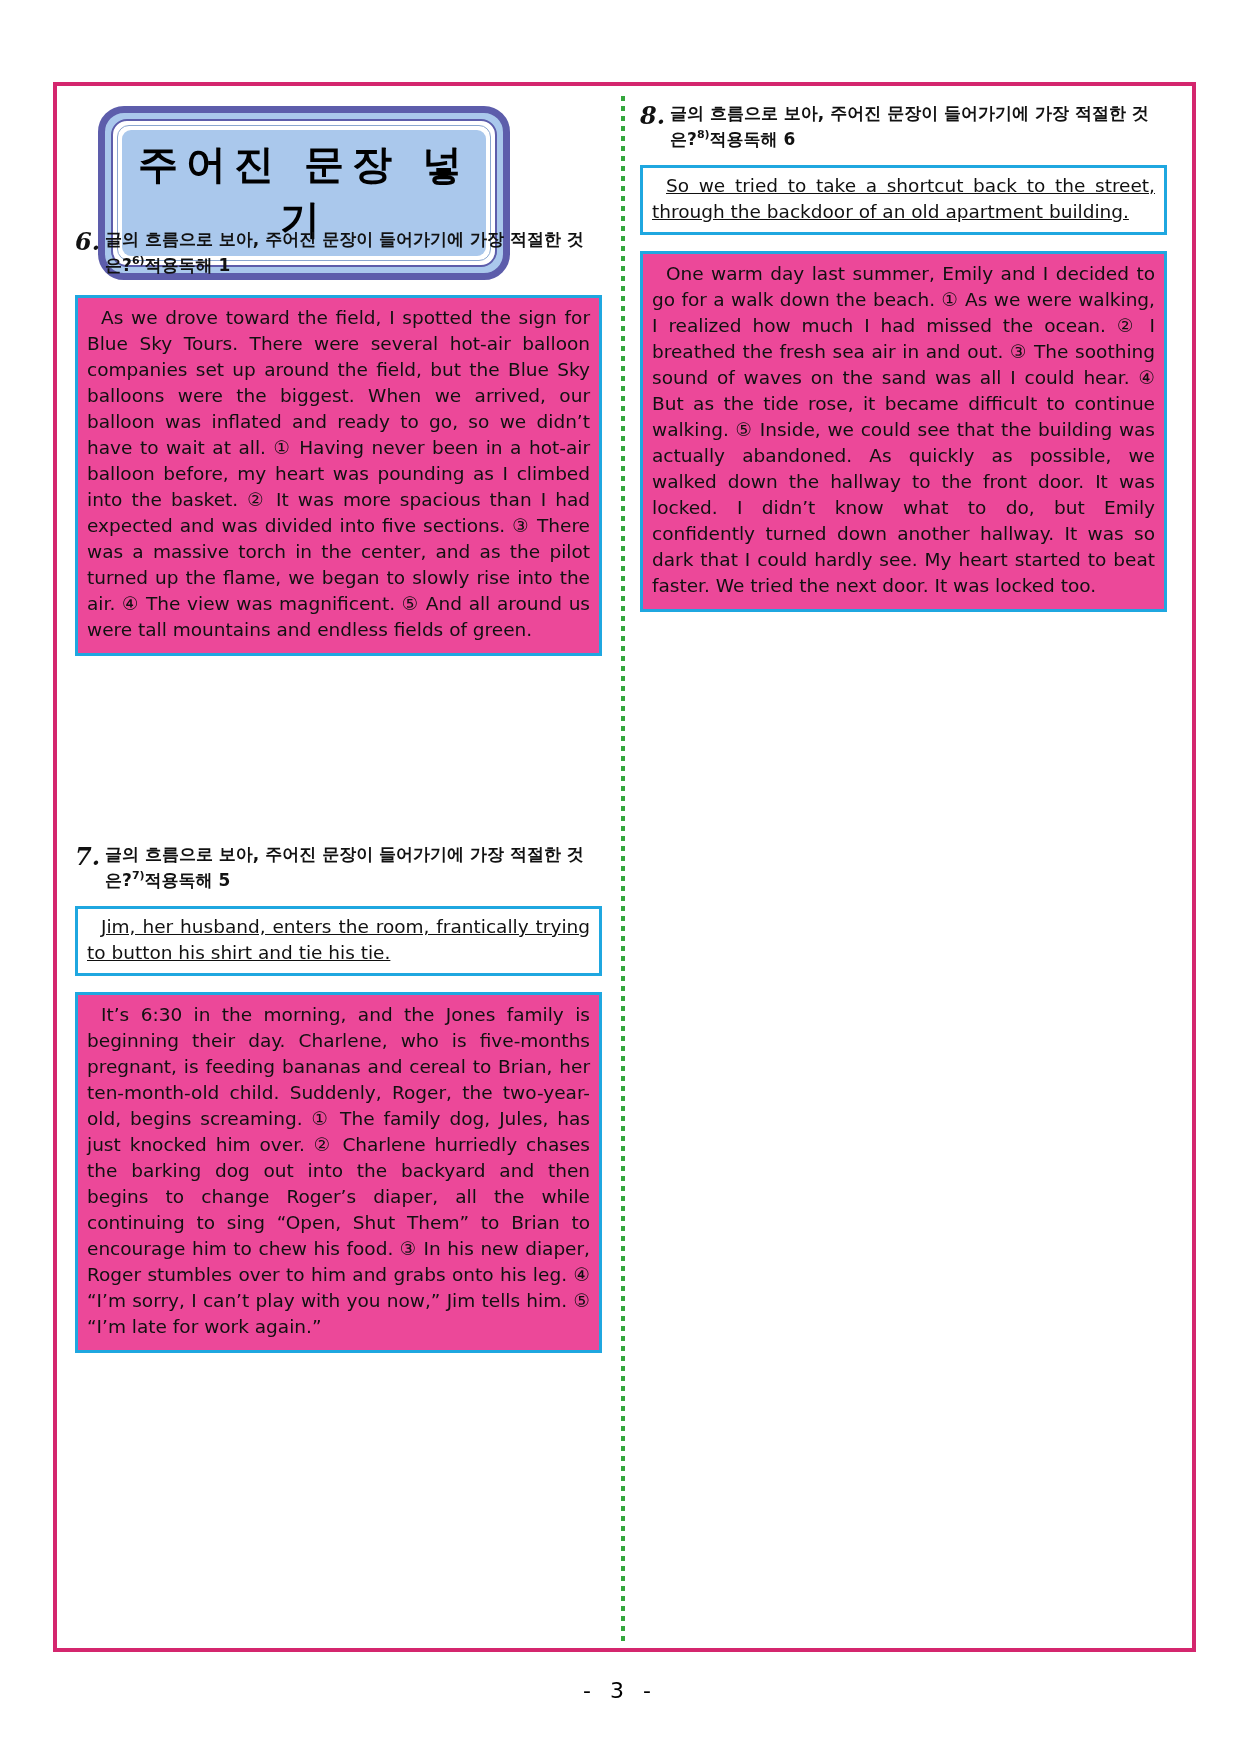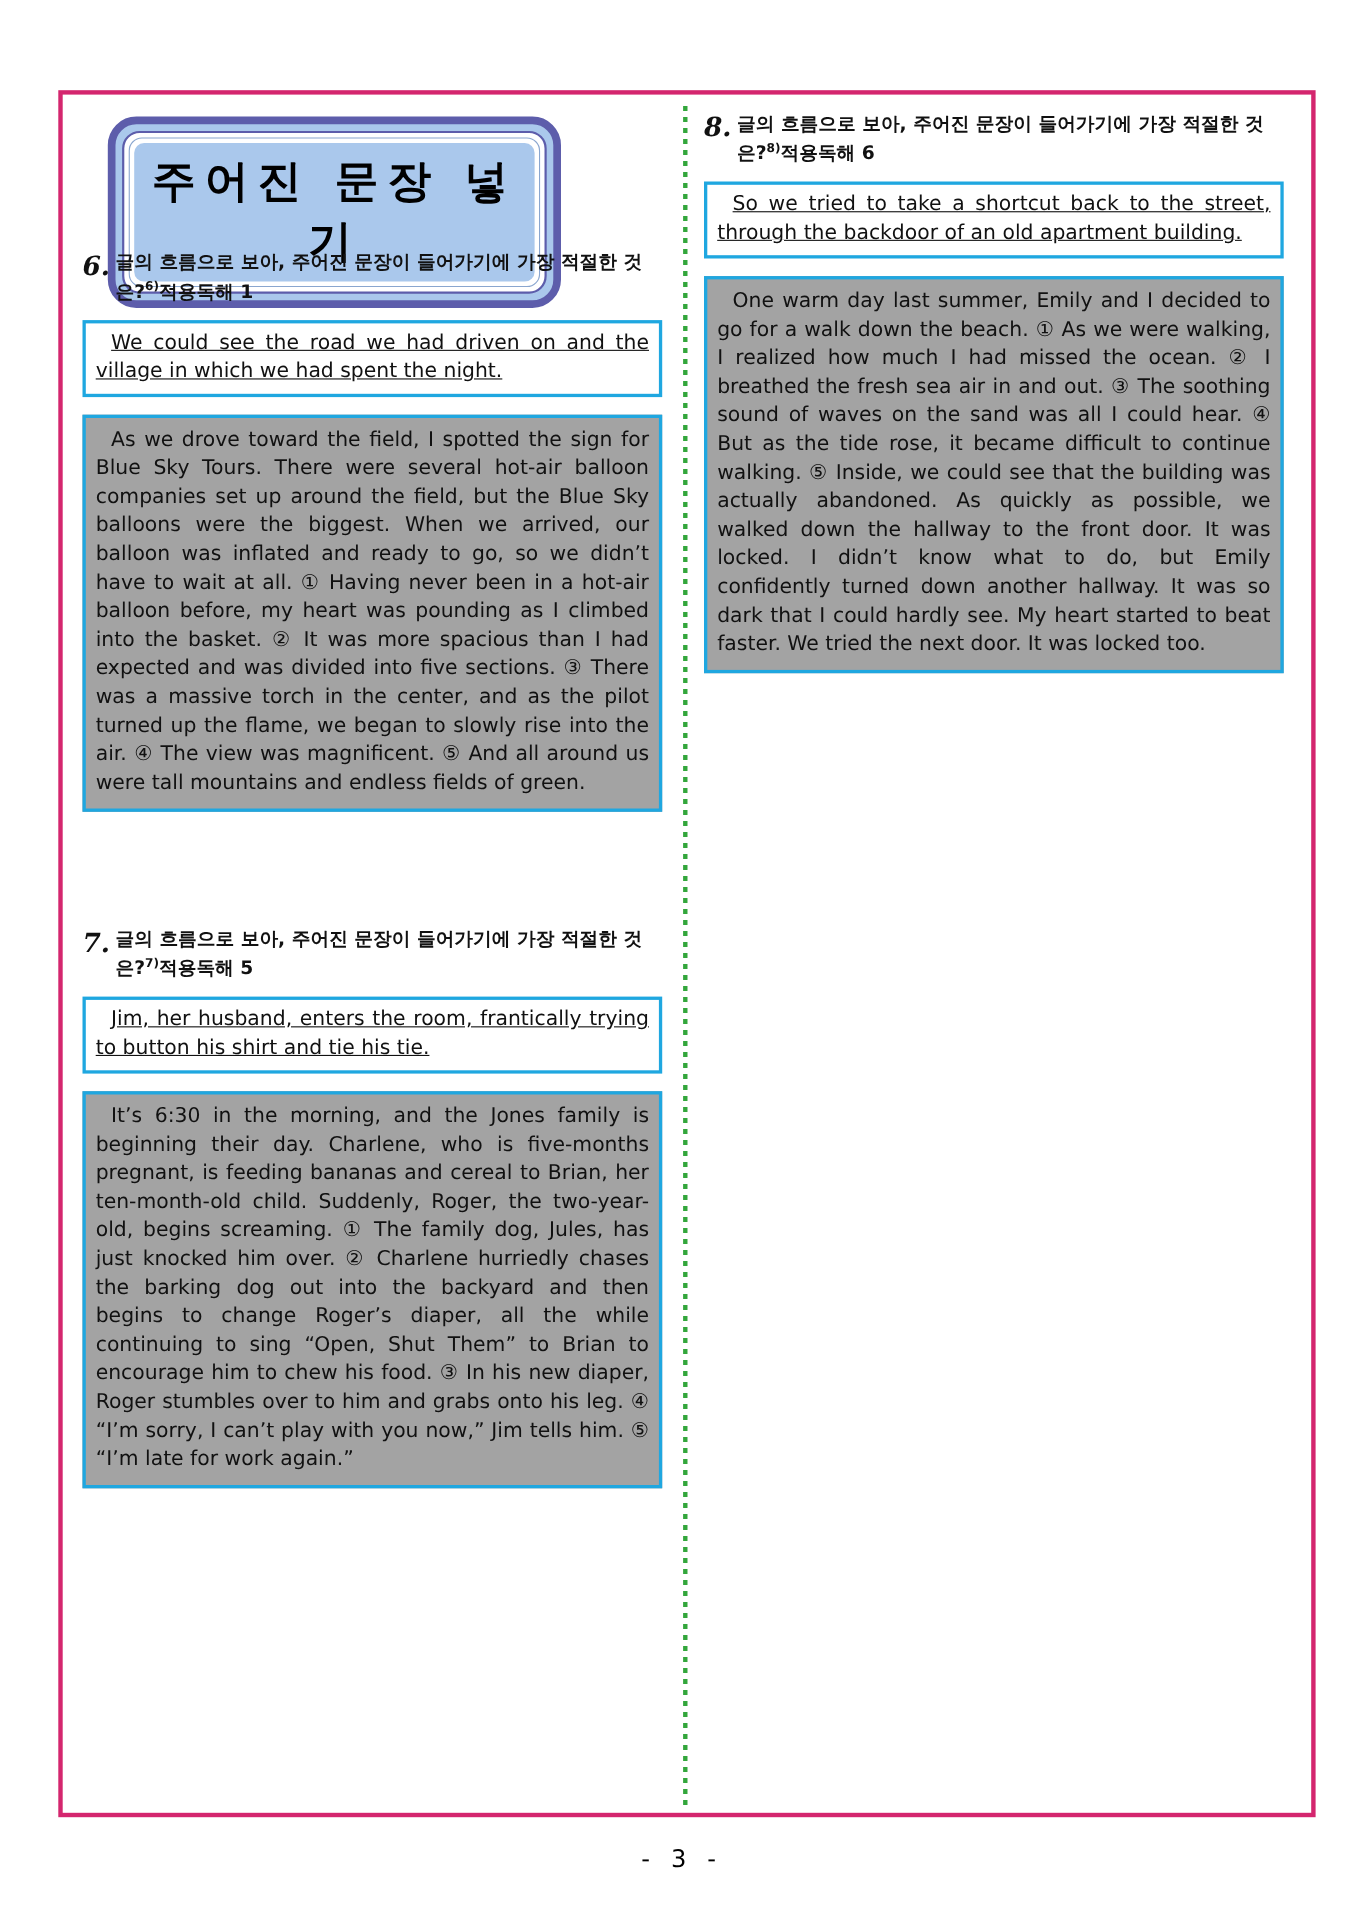--- a/index.html
+++ b/index.html
@@ -34,21 +34,21 @@
   .q-header { position:relative; padding-left:30px; font-weight:bold; font-size:17px;
               line-height:1.55; word-break:break-all; }
   .q-num { position:absolute; left:0; top:-3px;
            font-family:"DejaVu Serif","Liberation Serif",serif;
            font-style:italic; font-weight:bold; font-size:24px; }
   .q-header sup { font-size:11px; font-weight:bold; }
 
   .given-box { border:3px solid var(--accent-cyan,#1fa7e0); background:#fff;
                margin-top:12px; padding:5px 9px 7px 9px;
                font-size:18.5px; line-height:26px; text-align:justify; text-indent:14px;text-decoration:underline; }
-  .passage-box { border:3px solid var(--accent-cyan,#1fa7e0); background:#a3a3a3;
+  .passage-box { border:3px solid var(--accent-cyan,#1fa7e0); background:#ec4899;
                  margin-top:16px; padding:7px 9px 10px 9px;
                  font-size:18.5px; line-height:26px; text-align:justify; text-indent:14px; }
 
   .page-number { position:absolute; left:0; top:1678px; width:1240px; text-align:center;
                  font-size:22px; letter-spacing:6px; color:#000; }
 </style>
 </head>
 <body>
 
 <div class="page-border"></div>
@@ -60,21 +60,20 @@
       <div class="title-inner">주어진 문장 넣기</div>
     </div>
   </div>
 </div>
 
 <section class="question" id="q6">
   <div class="q-header">
     <span class="q-num">6.</span>
     <span>글의 흐름으로 보아, 주어진 문장이 들어가기에 가장 적절한 것은?</span><sup>6)</sup><span>적용독해 1</span>
   </div>
-  <div class="given-box">We could see the road we had driven on and the village in which we had spent the night.</div>
   <div class="passage-box">As we drove toward the field, I spotted the sign for Blue Sky Tours. There were several hot-air balloon companies set up around the field, but the Blue Sky balloons were the biggest. When we arrived, our balloon was inflated and ready to go, so we didn’t have to wait at all. ① Having never been in a hot-air balloon before, my heart was pounding as I climbed into the basket. ② It was more spacious than I had expected and was divided into five sections. ③ There was a massive torch in the center, and as the pilot turned up the flame, we began to slowly rise into the air. ④ The view was magnificent. ⑤ And all around us were tall mountains and endless fields of green.</div>
 </section>
 
 <section class="question" id="q7">
   <div class="q-header">
     <span class="q-num">7.</span>
     <span>글의 흐름으로 보아, 주어진 문장이 들어가기에 가장 적절한 것은?</span><sup>7)</sup><span>적용독해 5</span>
   </div>
   <div class="given-box">Jim, her husband, enters the room, frantically trying to button his shirt and tie his tie.</div>
   <div class="passage-box">It’s 6:30 in the morning, and the Jones family is beginning their day. Charlene, who is five-months pregnant, is feeding bananas and cereal to Brian, her ten-month-old child. Suddenly, Roger, the two-year-old, begins screaming. ① The family dog, Jules, has just knocked him over. ② Charlene hurriedly chases the barking dog out into the backyard and then begins to change Roger’s diaper, all the while continuing to sing “Open, Shut Them” to Brian to encourage him to chew his food. ③ In his new diaper, Roger stumbles over to him and grabs onto his leg. ④ “I’m sorry, I can’t play with you now,” Jim tells him. ⑤ “I’m late for work again.”</div>

